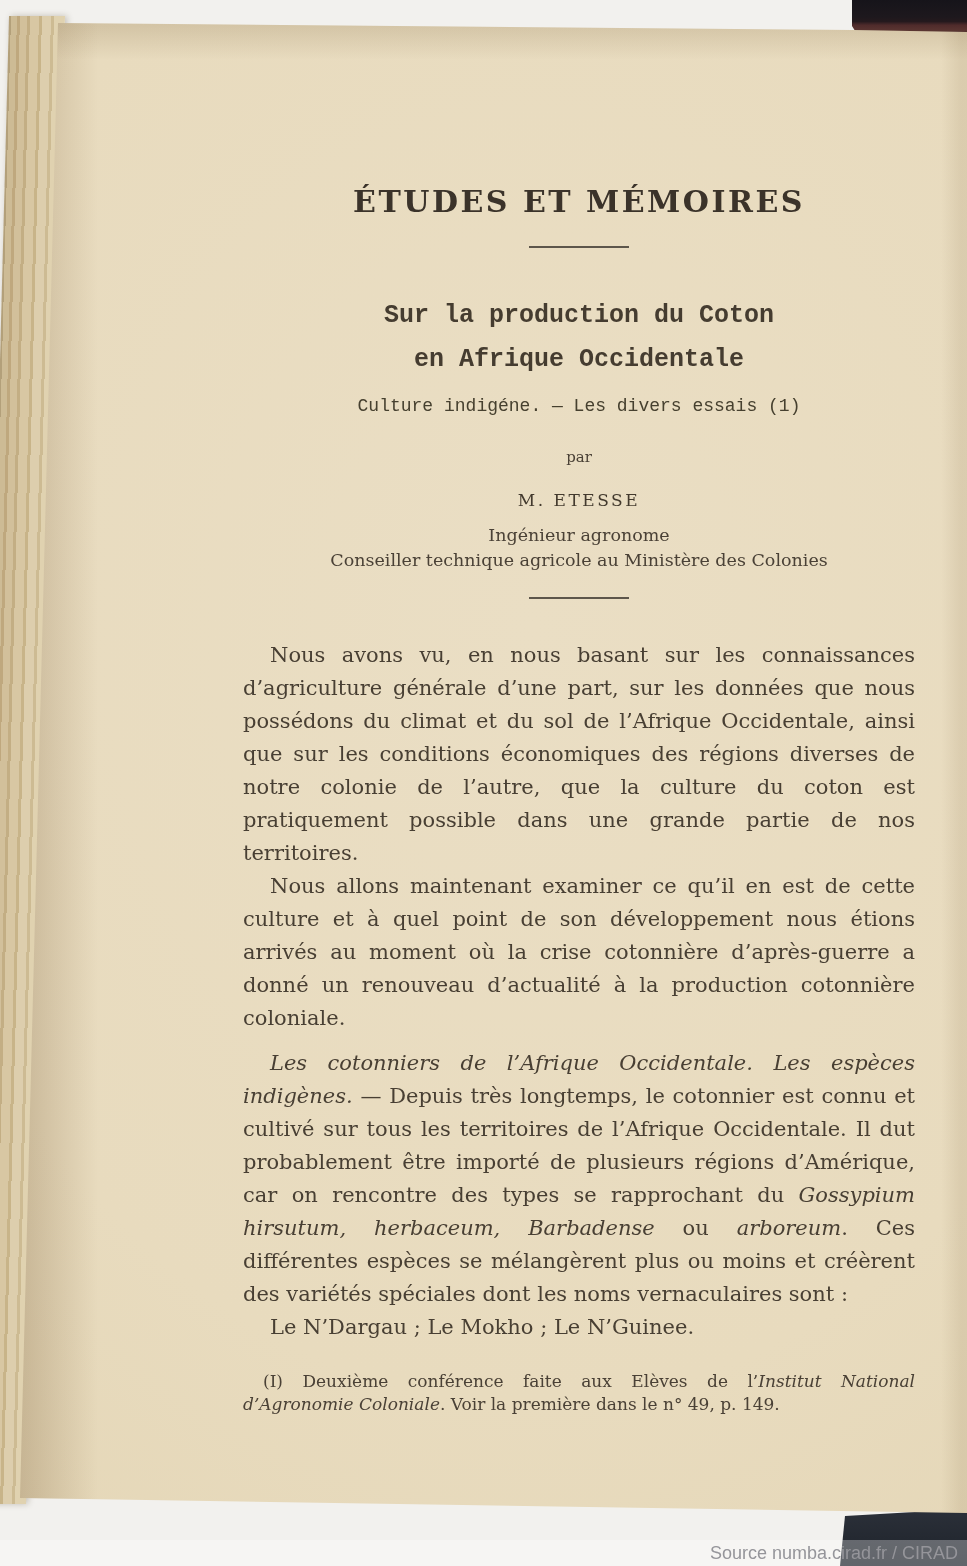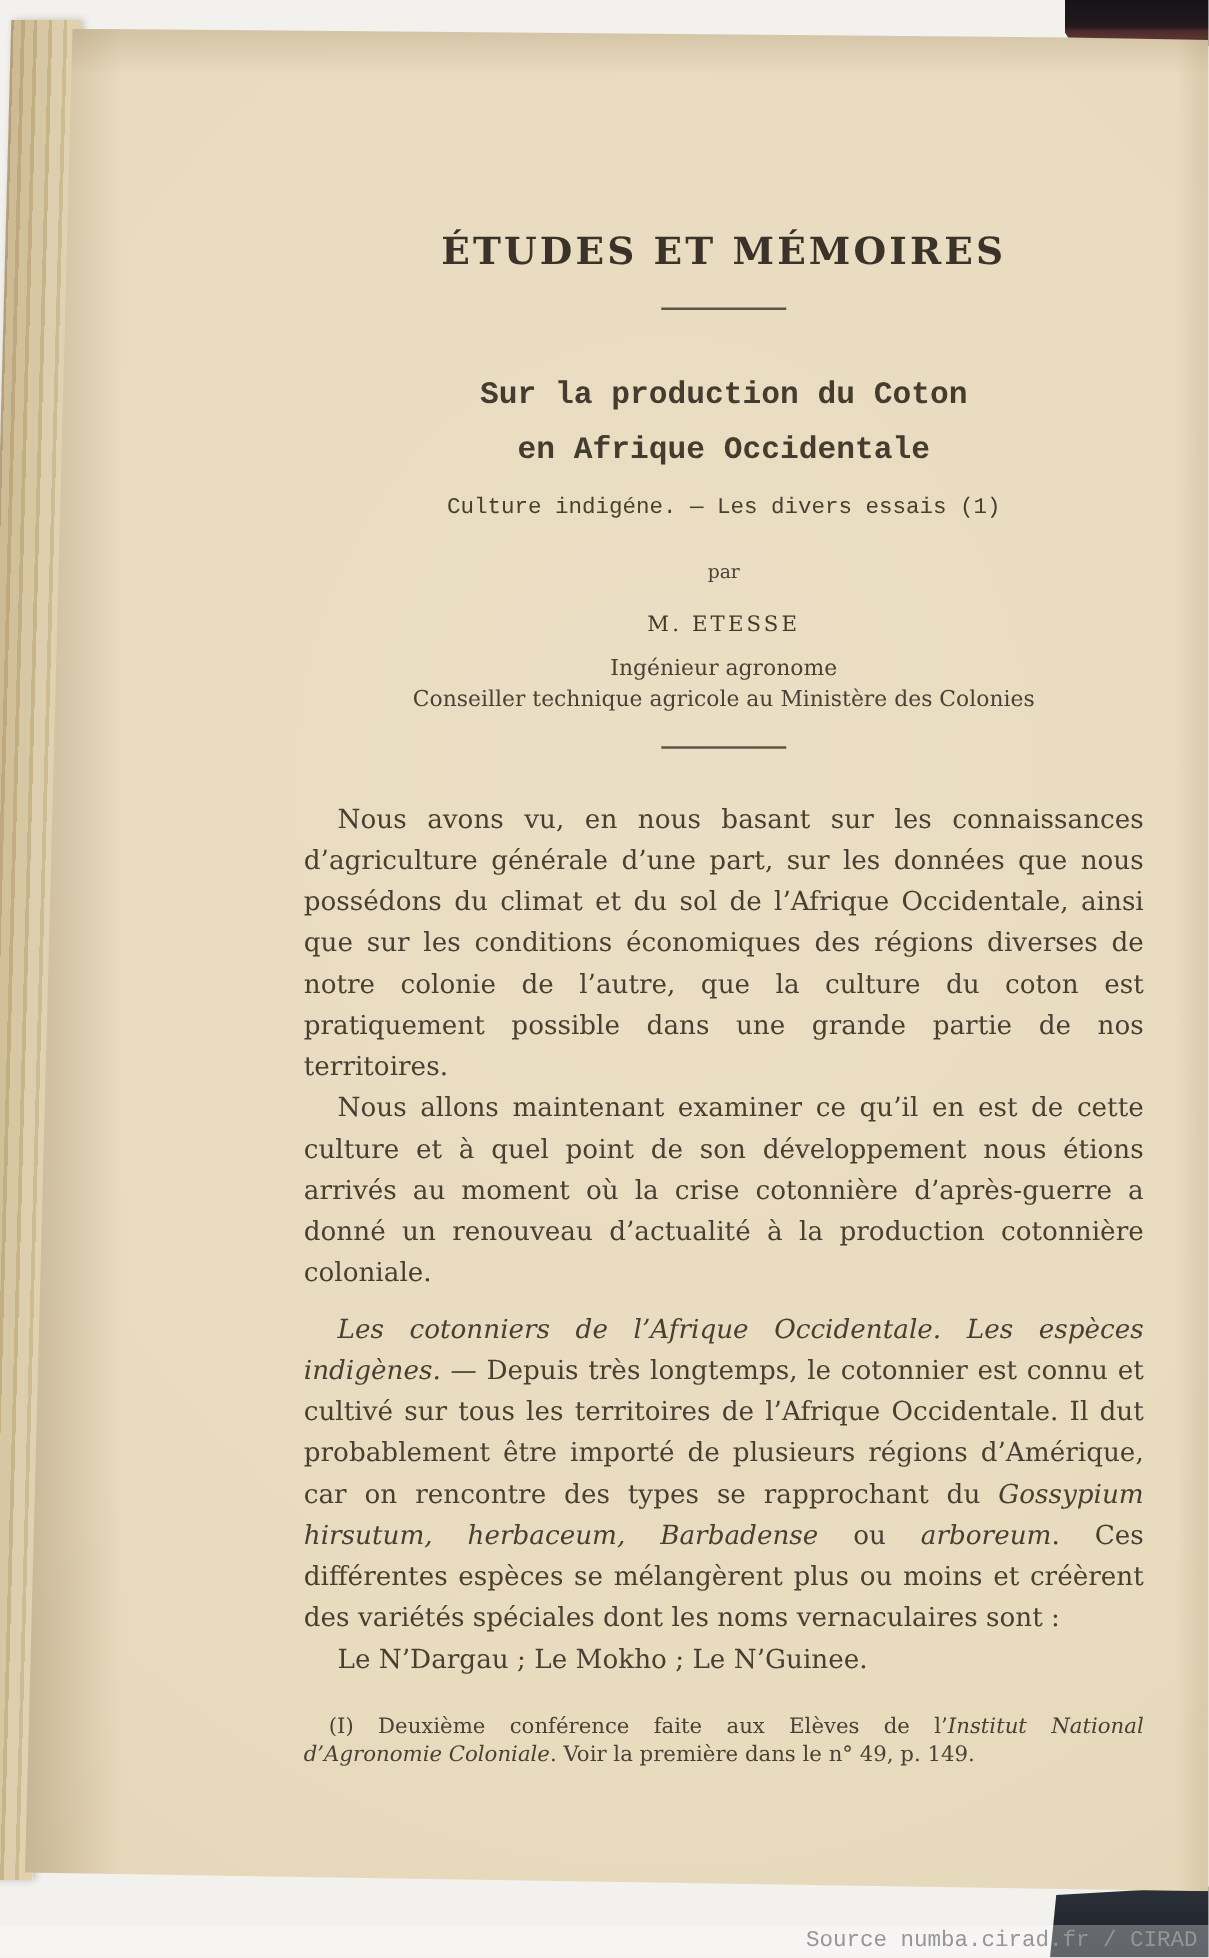--- a/index.html
+++ b/index.html
@@ -86,21 +86,21 @@
   .footnote {
     margin-top:26px; font-size:17px; line-height:23px;
     text-align:justify; text-indent:20px; color:#4a4136;
   }
 
   .source-bar {
     position:absolute; left:0; right:0; bottom:0; height:26px;
     background:rgba(255,255,255,0.30);
     display:flex; align-items:center; justify-content:flex-end;
     padding-right:9px; box-sizing:border-box;
-    font-family:Liberation Mono, monospace; font-size:18px; color:#95959a;
+    font-family:Liberation Sans, sans-serif; font-size:18px; color:#95959a;
   }
 </style>
 </head>
 <body>
 
 <div id="scan">
 
   <div class="cover-top"></div>
   <div class="cover-bottom"></div>
   <div class="gutter"></div>

